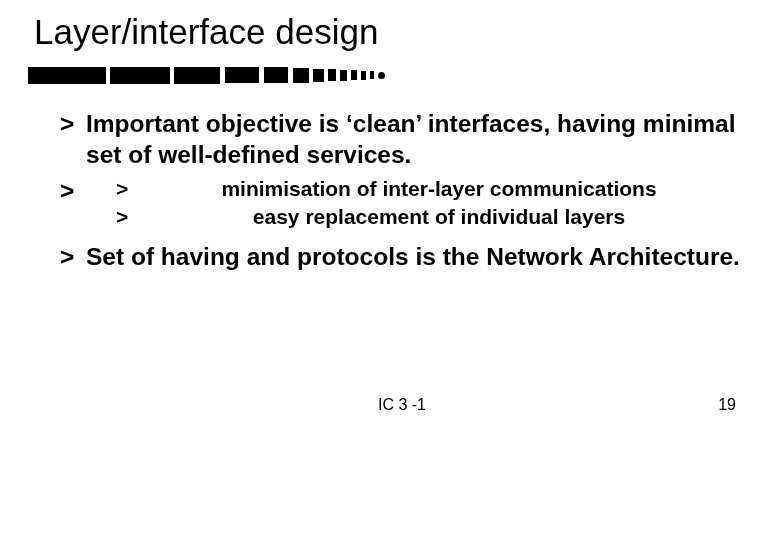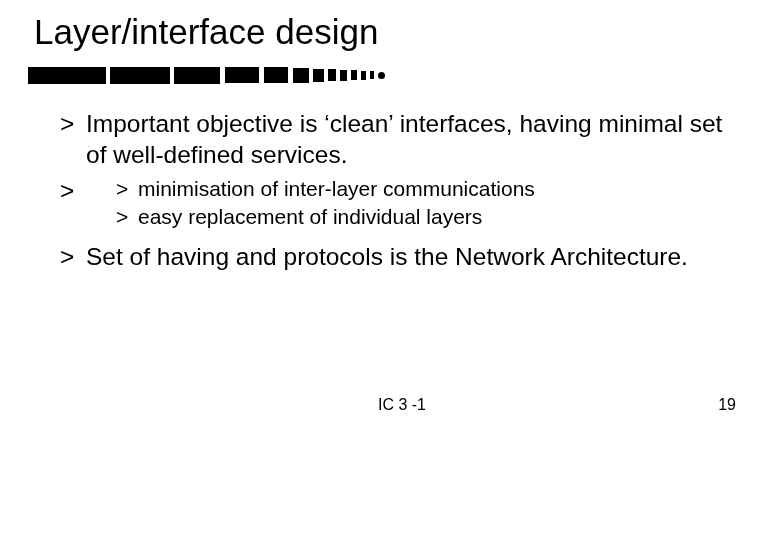--- a/index.html
+++ b/index.html
@@ -60,33 +60,35 @@
     list-style: none;
     margin: 0;
     padding: 0;
   }
   ul.level1 > li {
     position: relative;
     padding-left: 26px;
     font-size: 24.5px;
     line-height: 1.28;
     margin-bottom: 2px;
+    font-weight: bold;
   }
   ul.level1 > li::before {
     content: ">";
     position: absolute;
     left: 0;
     top: 0;
     font-size: 24.5px;
   }
 
   ul.level2 {
     list-style: none;
     margin: 4px 0 10px 0;
     padding: 0 0 0 30px;
+    text-align: center;
   }
   ul.level2 > li {
     position: relative;
     padding-left: 22px;
     font-size: 21px;
     line-height: 1.35;
     margin-bottom: 0;
   }
   ul.level2 > li::before {
     content: ">";

